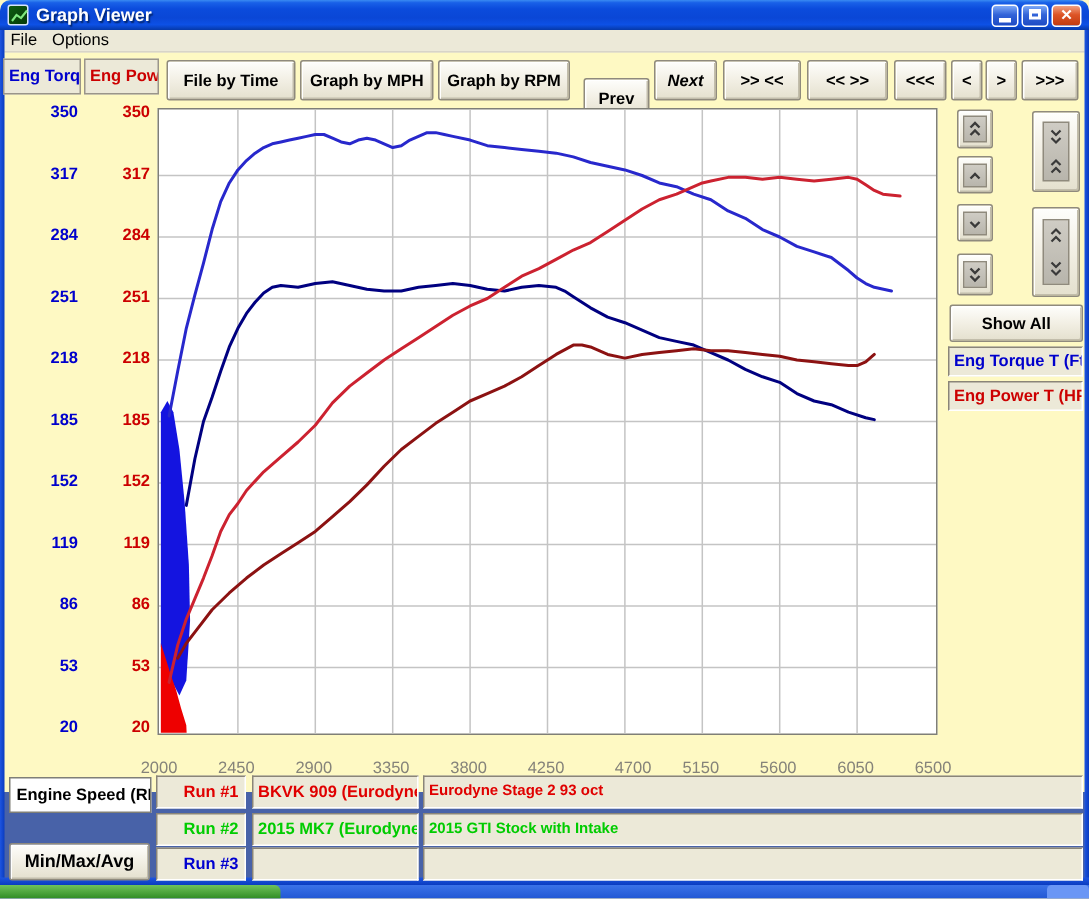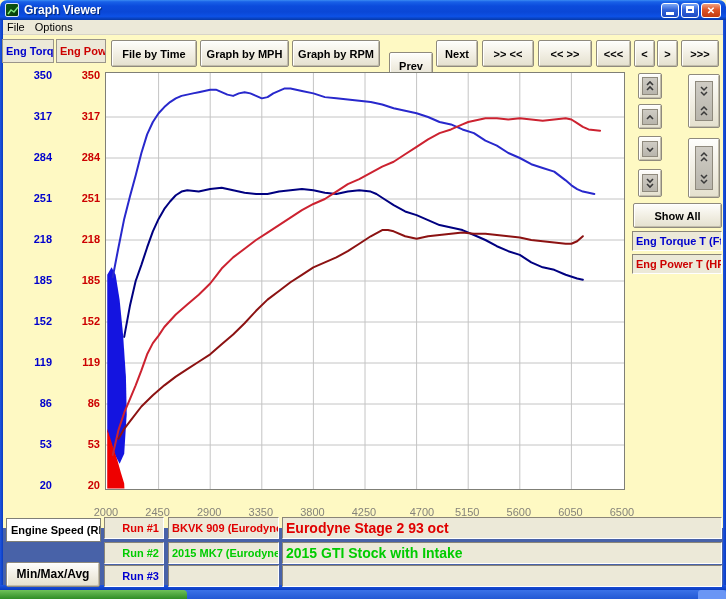--- a/index.html
+++ b/index.html
@@ -64,21 +64,21 @@
   .sunken { background:#ece9d8; border-top:1px solid #8a8578; border-left:1px solid #8a8578;
     border-bottom:1px solid #fff; border-right:1px solid #fff; }
   #engine-speed-box { position:absolute; left:6px; top:518px; width:95px; height:24px; background:#fff;
     border:1px solid #7f7f77; font-size:11px; font-weight:bold; line-height:22px; padding-left:4px;
     overflow:hidden; white-space:nowrap; color:#000; }
   #minmax-btn { left:6px; top:562px; width:94px; height:25px; line-height:23px; font-size:12px; }
   .runlabel { position:absolute; left:104px; width:60px; height:22px; font-size:11px; font-weight:bold;
     text-align:right; line-height:20px; padding-right:4px; overflow:hidden; }
   .runfield1 { position:absolute; left:168px; width:111px; height:22px; font-size:11px; font-weight:bold;
     line-height:20px; padding-left:3px; overflow:hidden; white-space:nowrap; }
-  .runfield2 { position:absolute; left:282px; width:440px; height:22px; font-size:14px; font-weight:bold;
+  .runfield2 { position:absolute; left:282px; width:440px; height:22px; font-size:10px; font-weight:bold;
     line-height:20px; padding-left:3px; overflow:hidden; white-space:nowrap; }
 </style>
 </head>
 <body>
 
 <div id="screen">
 
   <div id="taskbar">
     <div id="start-frag"></div>
     <div id="task-frag"></div>
@@ -114,21 +114,21 @@
     <div id="border-b"></div>
 
     <div class="axisbox" style="left:2px; width:52px; color:#0000cc;">Eng Torque</div>
     <div class="axisbox" style="left:56px; width:50px; color:#cc0000;">Eng Power</div>
 
     <div id="toolbar">
         <div class="btn3d toolbtn" style="left: 111px; width: 86px;">File by Time</div>
         <div class="btn3d toolbtn" style="left: 200px; width: 89px;">Graph by MPH</div>
         <div class="btn3d toolbtn" style="left: 292px; width: 88px;">Graph by RPM</div>
         <div class="btn3d toolbtn" style="left: 389px; width: 44px; margin-top: 12px;">Prev</div>
-        <div class="btn3d toolbtn" style="left: 436px; width: 42px;">Next</div>
+        <div class="btn3d toolbtn" style="left: 436px; width: 42px; font-style: italic;">Next</div>
         <div class="btn3d toolbtn" style="left: 482px; width: 52px;">&gt;&gt; &lt;&lt;</div>
         <div class="btn3d toolbtn" style="left: 538px; width: 54px;">&lt;&lt; &gt;&gt;</div>
         <div class="btn3d toolbtn" style="left: 596px; width: 35px;">&lt;&lt;&lt;</div>
         <div class="btn3d toolbtn" style="left: 634px; width: 21px;">&lt;</div>
         <div class="btn3d toolbtn" style="left: 657px; width: 21px;">&gt;</div>
         <div class="btn3d toolbtn" style="left: 681px; width: 38px;">&gt;&gt;&gt;</div>
       </div>
 
     <div id="ylabels">
         <div class="ylab" style="left: 6px; top: 69px; color: rgb(0, 0, 204);">350</div>

